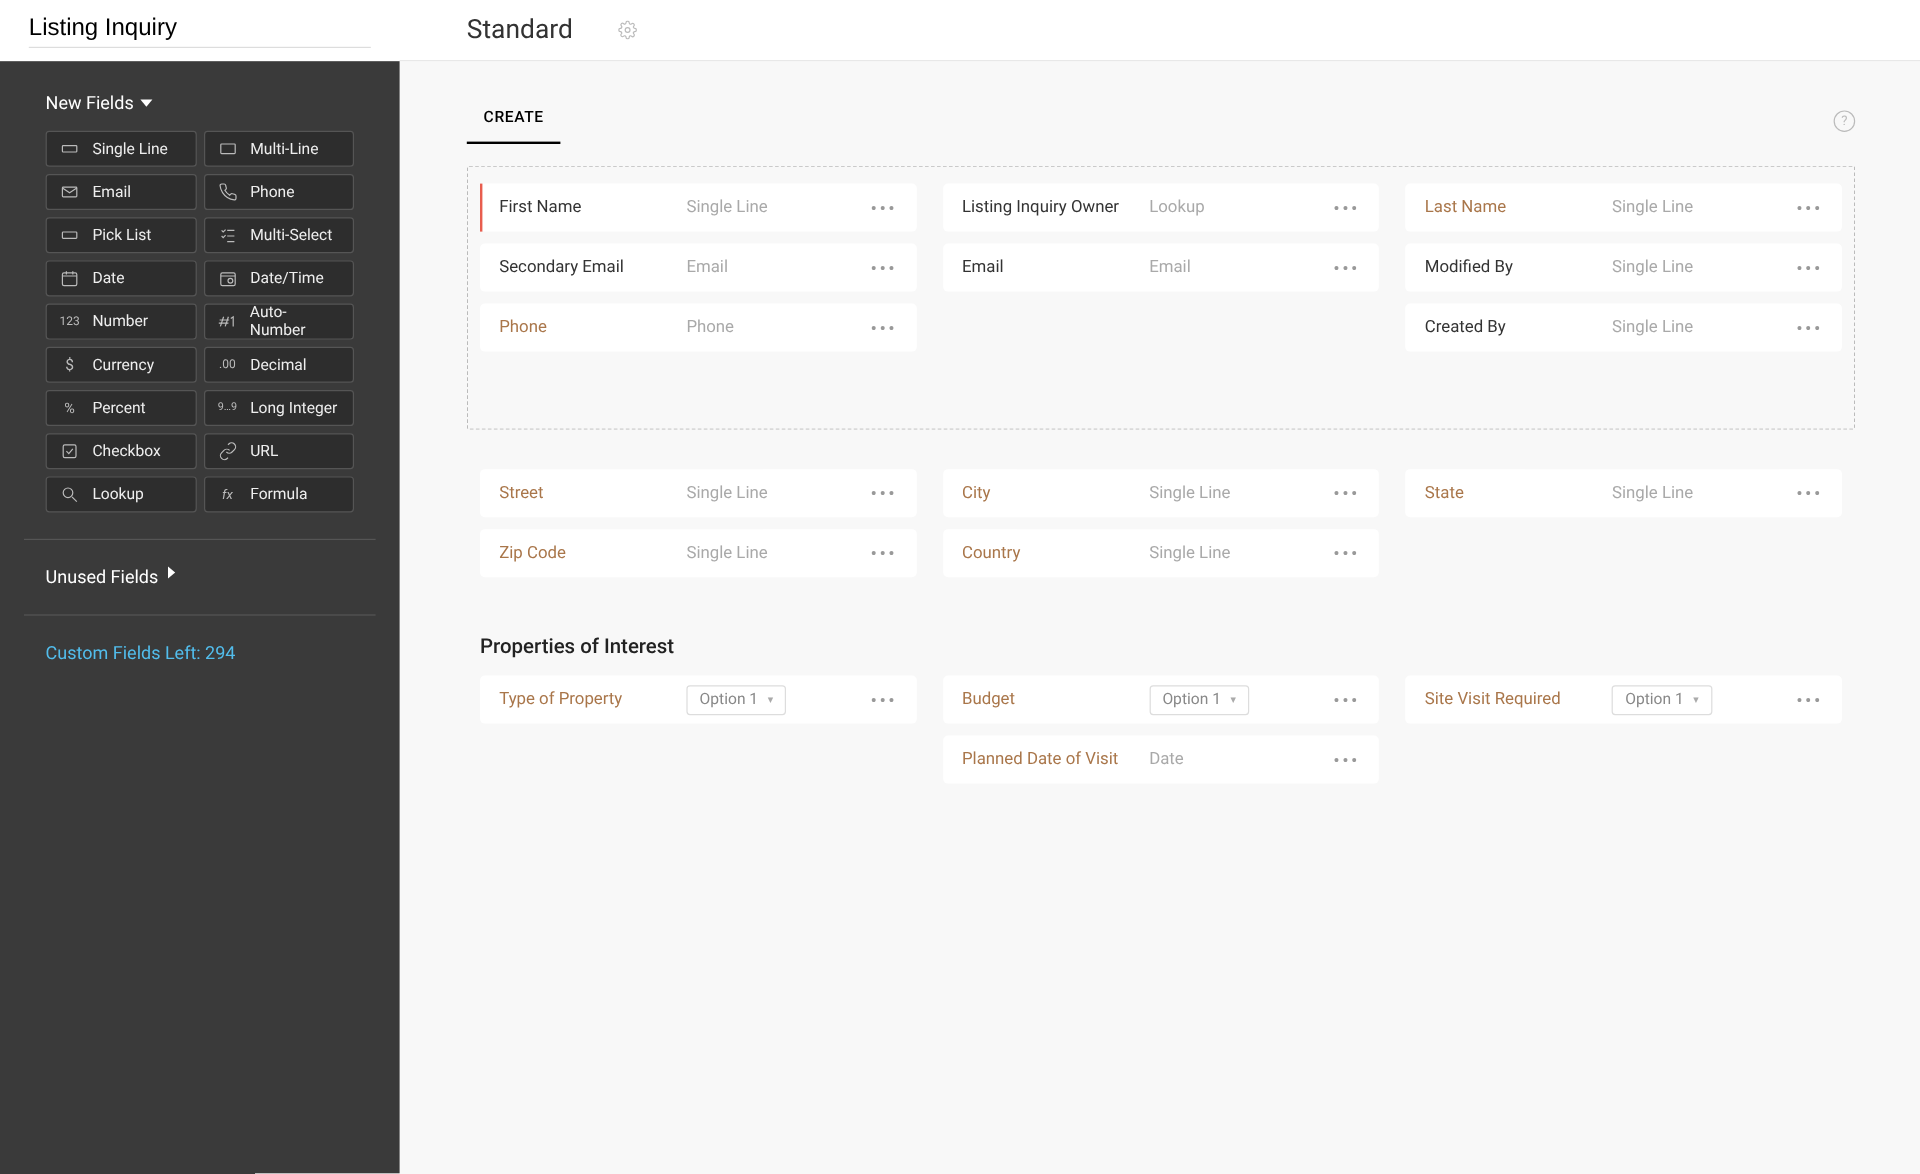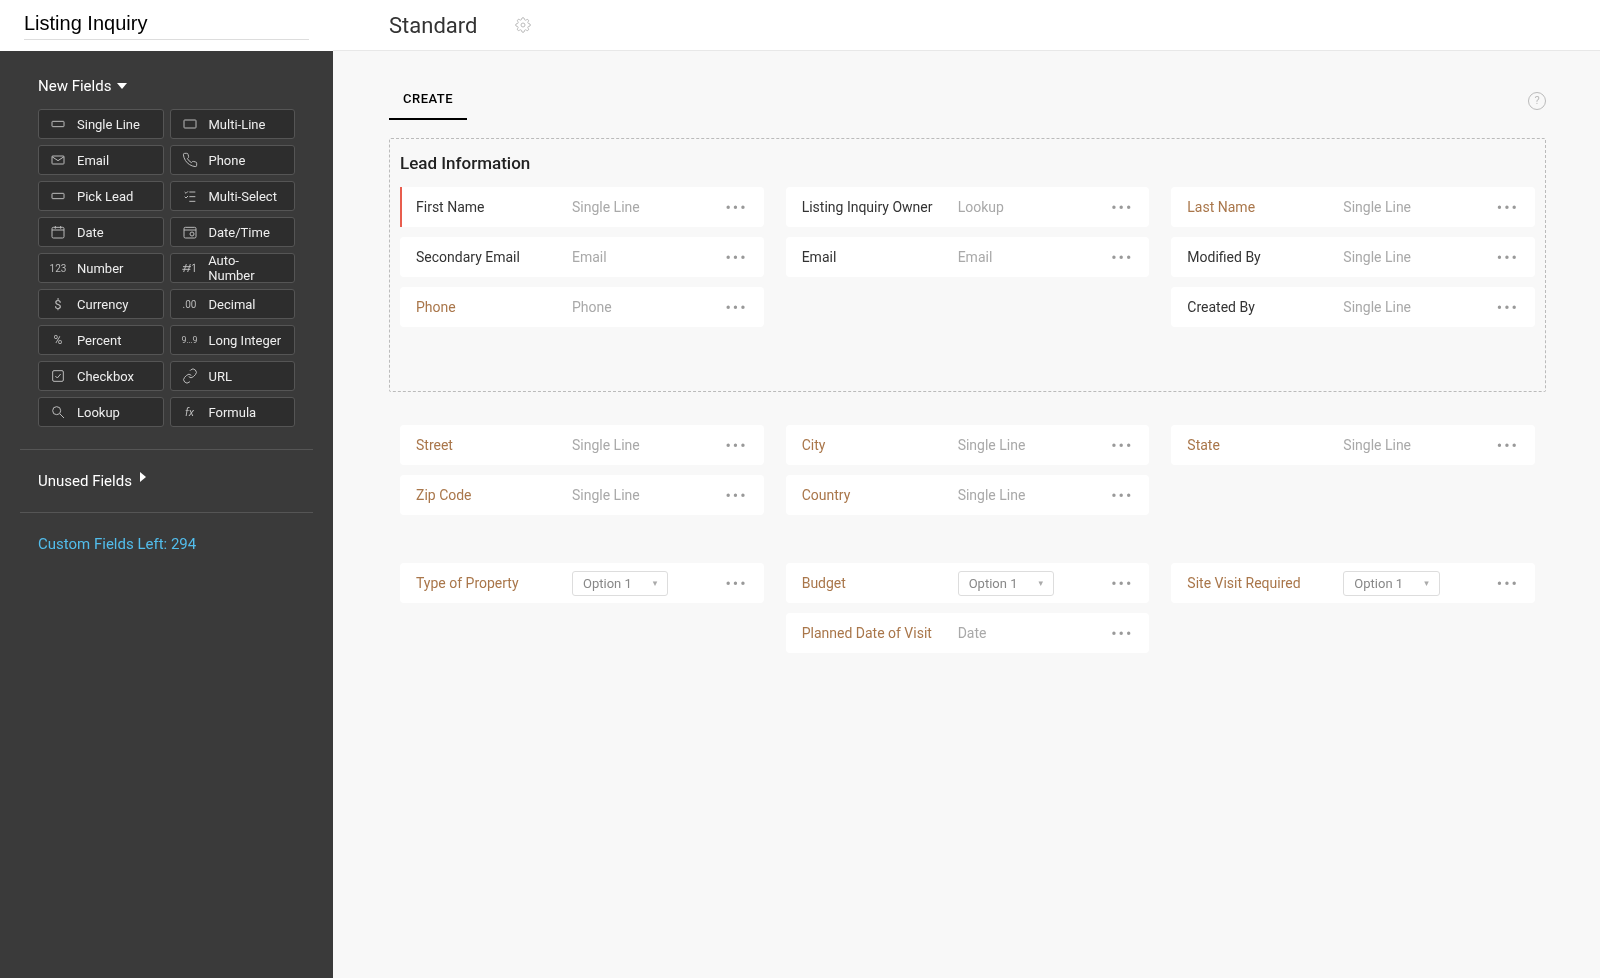--- a/index.html
+++ b/index.html
@@ -42,21 +42,21 @@
 .section-title { font-size: 17px; font-weight: 500; color: #222; margin: 0 0 14px 0; }
 .section-frame .section-title { margin-left: 0; }
 .fields-2col { display: grid; grid-template-columns: 1fr 1fr 1fr; gap: 10px 22px; }
 .field-card { background: #fff; border-radius: 4px; height: 40px; display: flex; align-items: center; padding: 0 10px 0 0; gap: 8px; }
 .field-card.required { position: relative; }
 .field-card.required::before { content: ""; position: absolute; left: 0; top: 0; bottom: 0; width: 2px; background: #e85d4e; }
 .field-label { flex: 0 0 164px; padding-left: 16px; font-size: 14px; color: #a9764a; }
 .field-label.sys { color: #333; }
 .field-type { flex: 1; color: #a9a9a9; font-size: 14px; }
 .field-dots { color: #999; font-size: 16px; letter-spacing: 2px; cursor: pointer; padding: 0 6px; }
-.select-stub { display: inline-flex; align-items: center; gap: 21px; border: 1px solid #ddd; border-radius: 3px; padding: 4px 10px; color: #888; font-size: 13px; }
+.select-stub { display: inline-flex; align-items: center; gap: 8px; border: 1px solid #ddd; border-radius: 3px; padding: 4px 10px; color: #888; font-size: 13px; }
 .select-stub .sm-chev { font-size: 9px; color: #aaa; }
 
 .placeholder-card { height: 40px; }
 
 
 svg.ic { width: 16px; height: 16px; stroke: #bbb; fill: none; stroke-width: 1.5; }
 </style>
 </head>
 <body>
 
@@ -115,21 +115,21 @@
               </svg>
             </span>
             <span>Phone</span>
           </div>
           <div class="field-btn">
             <span class="icon-box">
               <svg class="ic" viewBox="0 0 24 24">
                 <rect x="3" y="8" width="18" height="8" rx="1"></rect>
               </svg>
             </span>
-            <span>Pick Lead</span>
+            <span>Pick List</span>
           </div>
           <div class="field-btn">
             <span class="icon-box">
               <svg class="ic" viewBox="0 0 24 24">
                 <path d="M4 6l2 2 3-3"></path>
                 <line x1="11" y1="6" x2="20" y2="6"></line>
                 <path d="M4 13l2 2 3-3"></path>
                 <line x1="11" y1="13" x2="20" y2="13"></line>
                 <line x1="11" y1="20" x2="20" y2="20"></line>
               </svg>
@@ -247,21 +247,20 @@
         <div class="tabs">
           <div class="tab active">CREATE</div>
         </div>
         <div class="help-btn">
           <span>?</span>
         </div>
       </div>
       <div id="sections">
           <div class="section-wrap">
             <div class="section-frame dashed">
-              <div class="section-title">Lead Information</div>
               <div class="fields-2col">
                 <div class="field-card required">
                   <div class="field-label sys">First Name</div>
                   <div class="field-type">Single Line</div>
                   <div class="field-dots"><span>•••</span></div>
                 </div>
                 <div class="field-card">
                   <div class="field-label sys">Listing Inquiry Owner</div>
                   <div class="field-type">Lookup</div>
                   <div class="field-dots"><span>•••</span></div>
@@ -328,20 +327,21 @@
                   <div class="field-label">Country</div>
                   <div class="field-type">Single Line</div>
                   <div class="field-dots"><span>•••</span></div>
                 </div>
                 <div class="placeholder-card"></div>
               </div>
             </div>
           </div>
           <div class="section-wrap">
             <div class="section-frame">
+              <div class="section-title">Properties of Interest</div>
               <div class="fields-2col">
                 <div class="field-card">
                   <div class="field-label">Type of Property</div>
                   <div class="field-type"><span class="select-stub">
                       <span>Option 1</span>
                       <span class="sm-chev">▾</span>
                     </span></div>
                   <div class="field-dots"><span>•••</span></div>
                 </div>
                 <div class="field-card">

